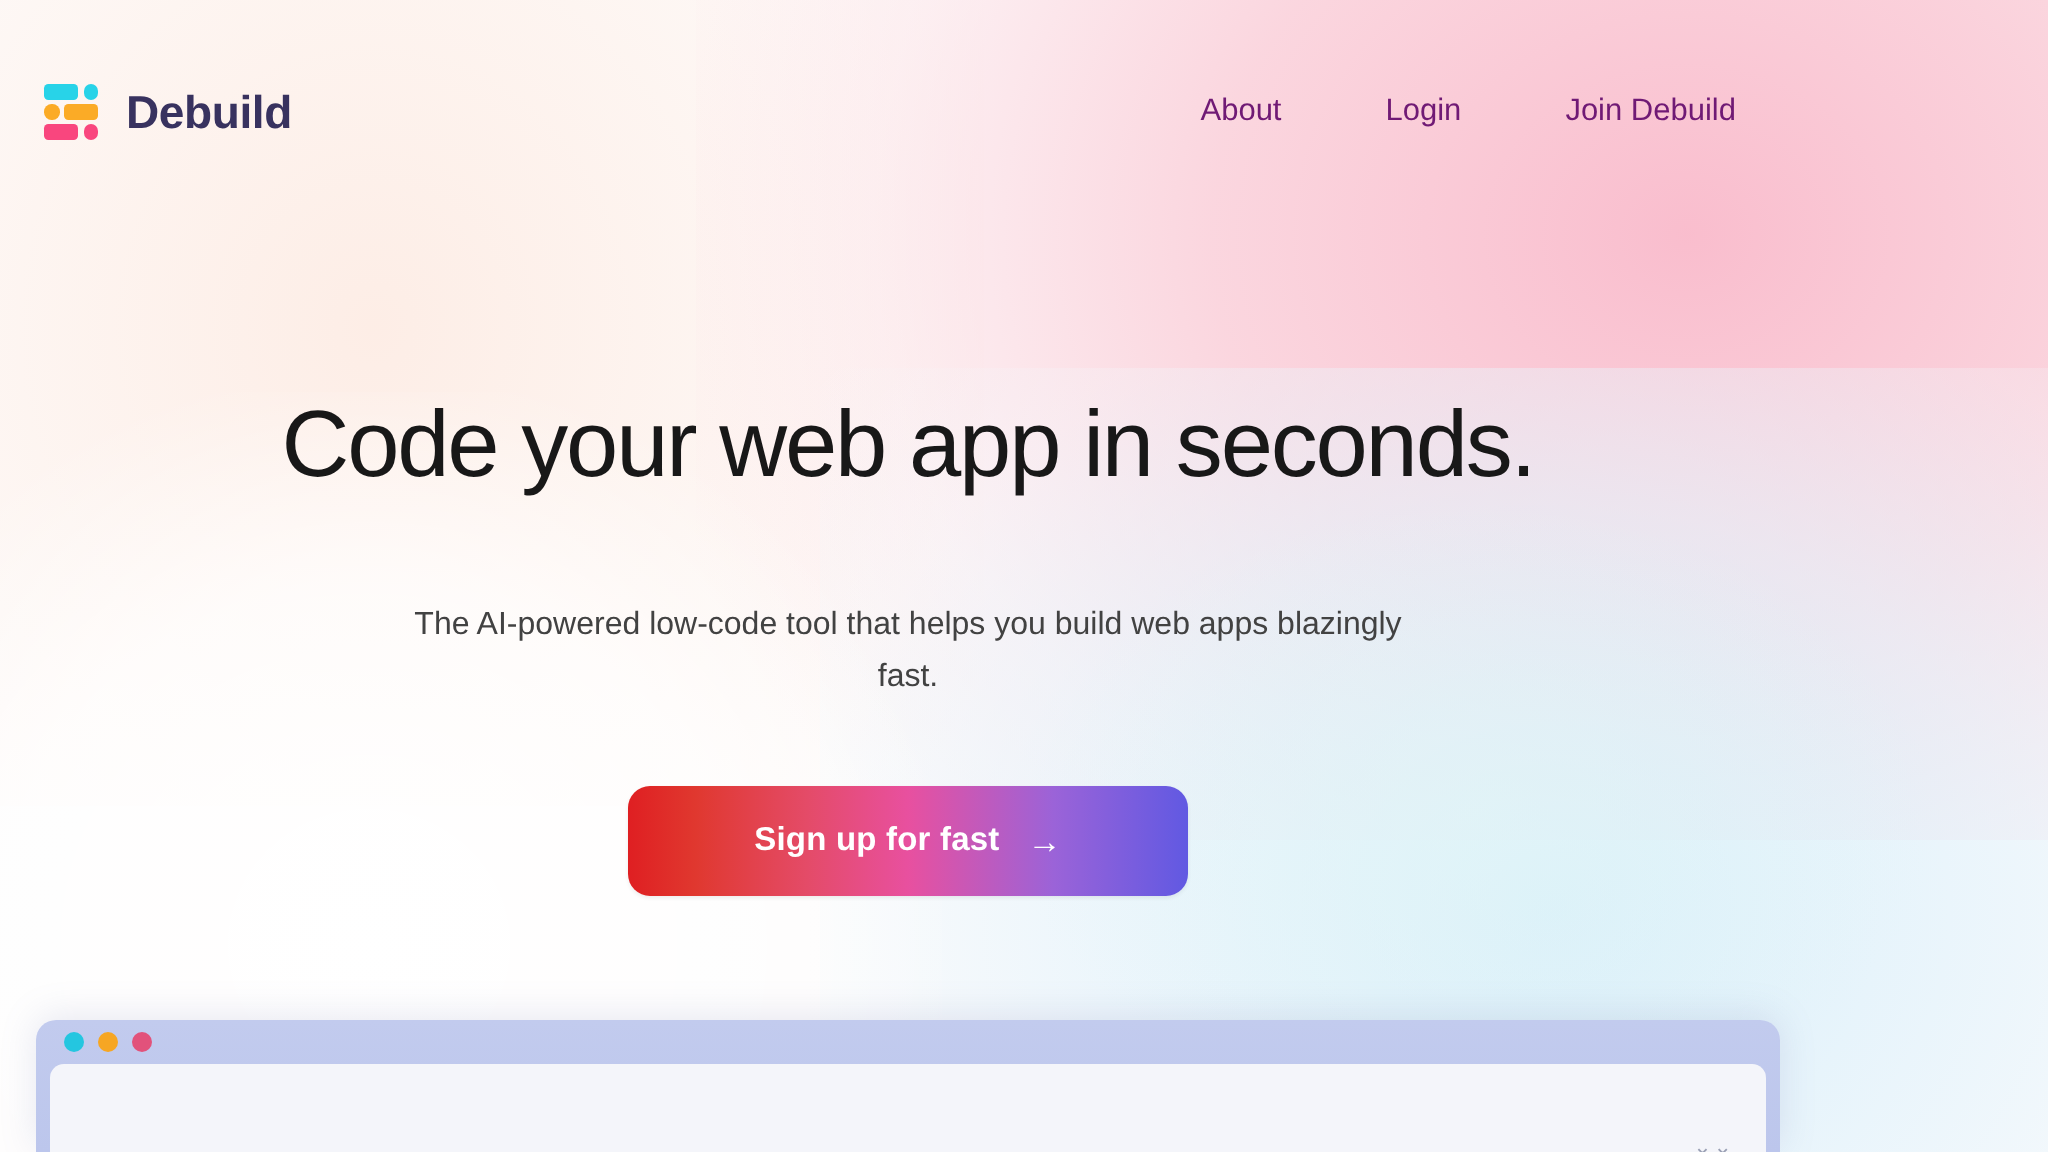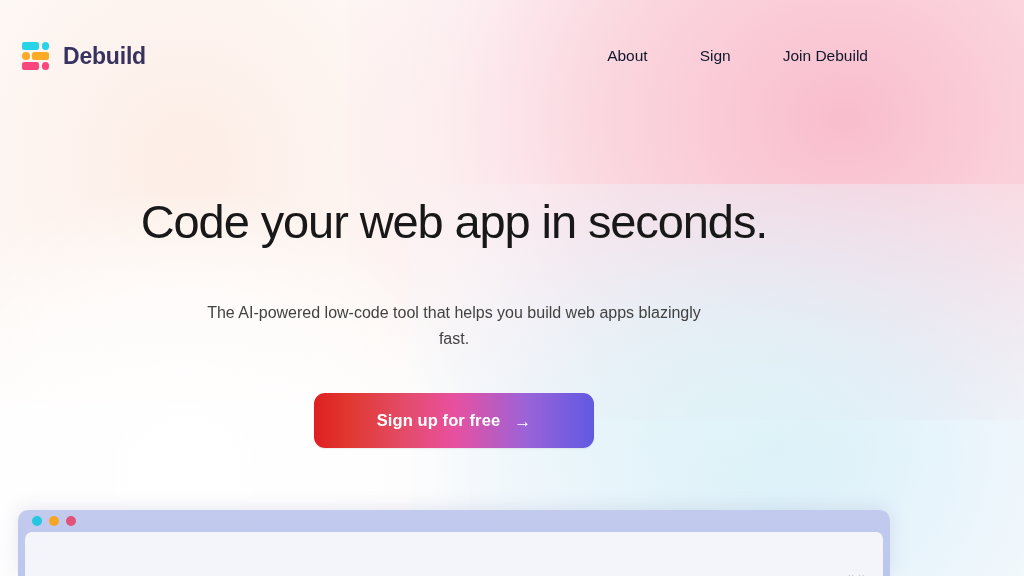--- a/index.html
+++ b/index.html
@@ -135,21 +135,21 @@
     letter-spacing: -0.2px;
   }
 
   .nav {
     display: flex;
     align-items: center;
     gap: 52px;
   }
   .nav-link {
     font-size: 15.5px;
-    color: #0f172a;
+    color: #701a75;
     text-decoration: none;
     white-space: nowrap;
   }
 
   
   .hero {
     position: absolute;
     top: 112px; left: 0; right: 0;
     text-align: center;
     padding: 0 60px;
@@ -279,35 +279,35 @@
         <span class="logo-row r3">
           <span class="bar"></span>
           <span class="dot"></span>
         </span>
       </span>
       <span class="brand-name">Debuild</span>
     </a>
 
     <nav class="nav">
       <a class="nav-link" href="#">About</a>
-      <a class="nav-link" href="#">Sign</a>
+      <a class="nav-link" href="#">Login</a>
       <a class="nav-link" href="#">Join Debuild</a>
     </nav>
 
   </header>
 
   <section class="hero">
 
     <h1 class="hero-title">Code your web app in seconds.</h1>
 
     <p class="hero-sub">The AI-powered low-code tool that helps you build web apps blazingly fast.</p>
 
     <div class="cta-wrap">
       <button class="cta-button" type="button">
-        <span>Sign up for free</span>
+        <span>Sign up for fast</span>
         <span class="cta-arrow">→</span>
       </button>
     </div>
 
   </section>
 
   <div class="mock-window">
     <div class="mock-titlebar">
       <span class="mock-dot cyan"></span>
       <span class="mock-dot orange"></span>

